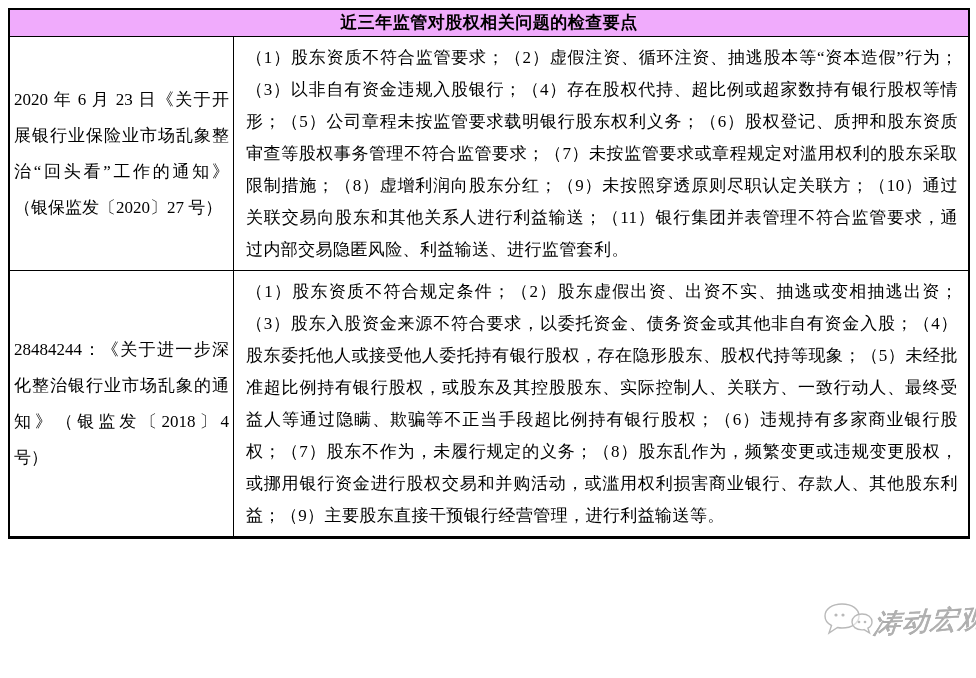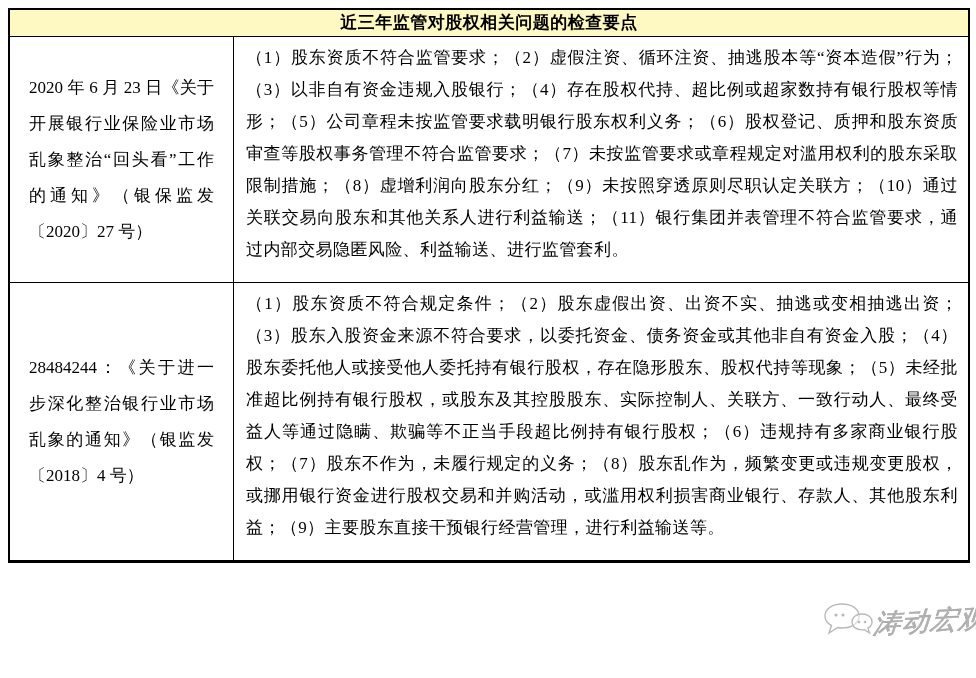--- a/index.html
+++ b/index.html
@@ -34,29 +34,29 @@
     font-size: 17px;
     line-height: 26px;
     height: 26px;
     letter-spacing: 0.5px;
   }
   .src-cell {
     border-right: 1px solid #000000;
     border-bottom: 1px solid #000000;
     display: flex;
     align-items: center;
-    padding: 4px 19px;
+    padding: 4px 4px;
     font-size: 17px;
     line-height: 36px;
     text-align: justify;
     text-align-last: left;
   }
   .pts-cell {
     border-bottom: 1px solid #000000;
-    padding: 5px 10px 16px 12px;
+    padding: 5px 10px 4px 12px;
     font-size: 17px;
     line-height: 32px;
     text-align: justify;
     letter-spacing: 0.4px;
   }
   .src-cell > div { width: 100%; }
 
   .watermark {
     position: absolute;
     left: 822px;
@@ -83,21 +83,21 @@
     font-family: "Liberation Serif", "DejaVu Serif", serif;
     -webkit-text-stroke: 0.6px #8f8f8f;
     text-shadow: 0 0 1px rgba(255,255,255,0.9);
   }
 </style>
 </head>
 <body>
 
 <div class="doc-table">
 
-  <div class="header-cell" style="background: #fef9c3;">近三年监管对股权相关问题的检查要点</div>
+  <div class="header-cell" style="background: #f0abfc;">近三年监管对股权相关问题的检查要点</div>
 
   <div class="src-cell row-1">
     <div>2020 年 6 月 23 日《关于开展银行业保险业市场乱象整治“回头看”工作的通知》（银保监发〔2020〕27 号）</div>
   </div>
   <div class="pts-cell row-1">（1）股东资质不符合监管要求；（2）虚假注资、循环注资、抽逃股本等“资本造假”行为；（3）以非自有资金违规入股银行；（4）存在股权代持、超比例或超家数持有银行股权等情形；（5）公司章程未按监管要求载明银行股东权利义务；（6）股权登记、质押和股东资质审查等股权事务管理不符合监管要求；（7）未按监管要求或章程规定对滥用权利的股东采取限制措施；（8）虚增利润向股东分红；（9）未按照穿透原则尽职认定关联方；（10）通过关联交易向股东和其他关系人进行利益输送；（11）银行集团并表管理不符合监管要求，通过内部交易隐匿风险、利益输送、进行监管套利。</div>
 
 
   <div class="src-cell row-3">
     <div>28484244：《关于进一步深化整治银行业市场乱象的通知》（银监发〔2018〕4 号）</div>
   </div>

